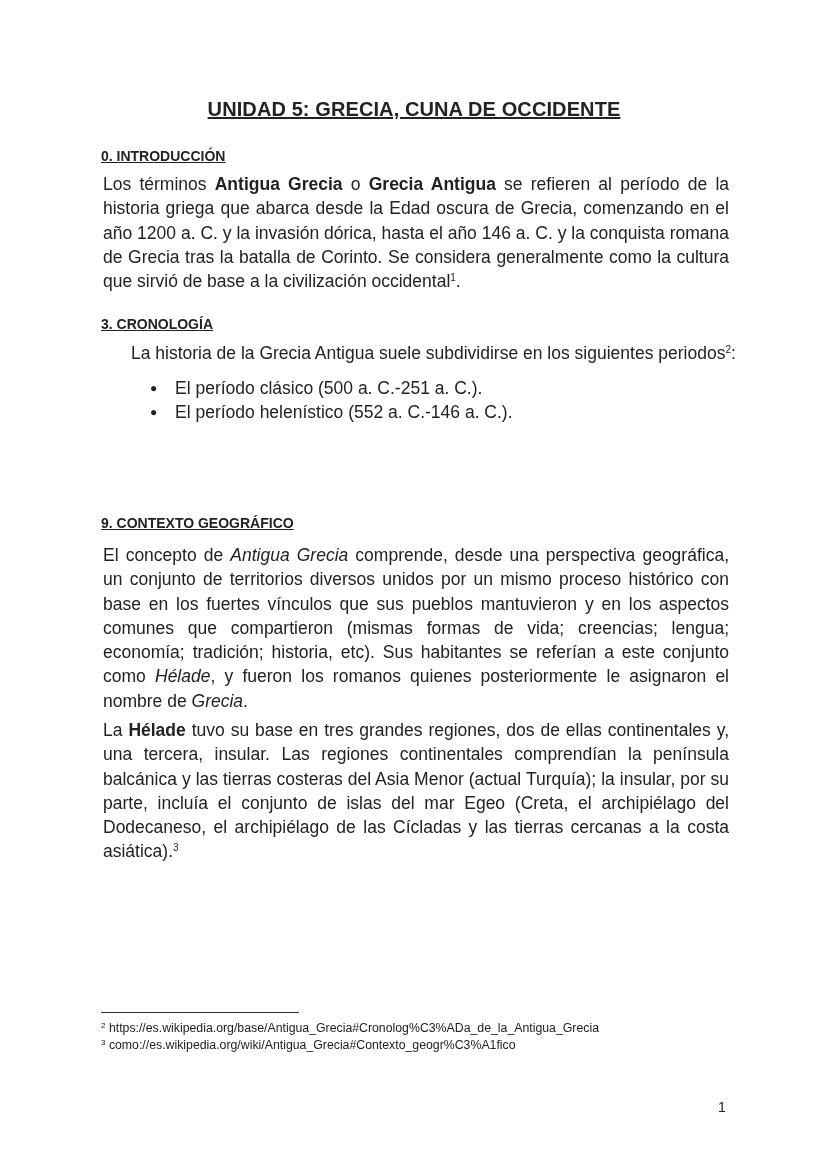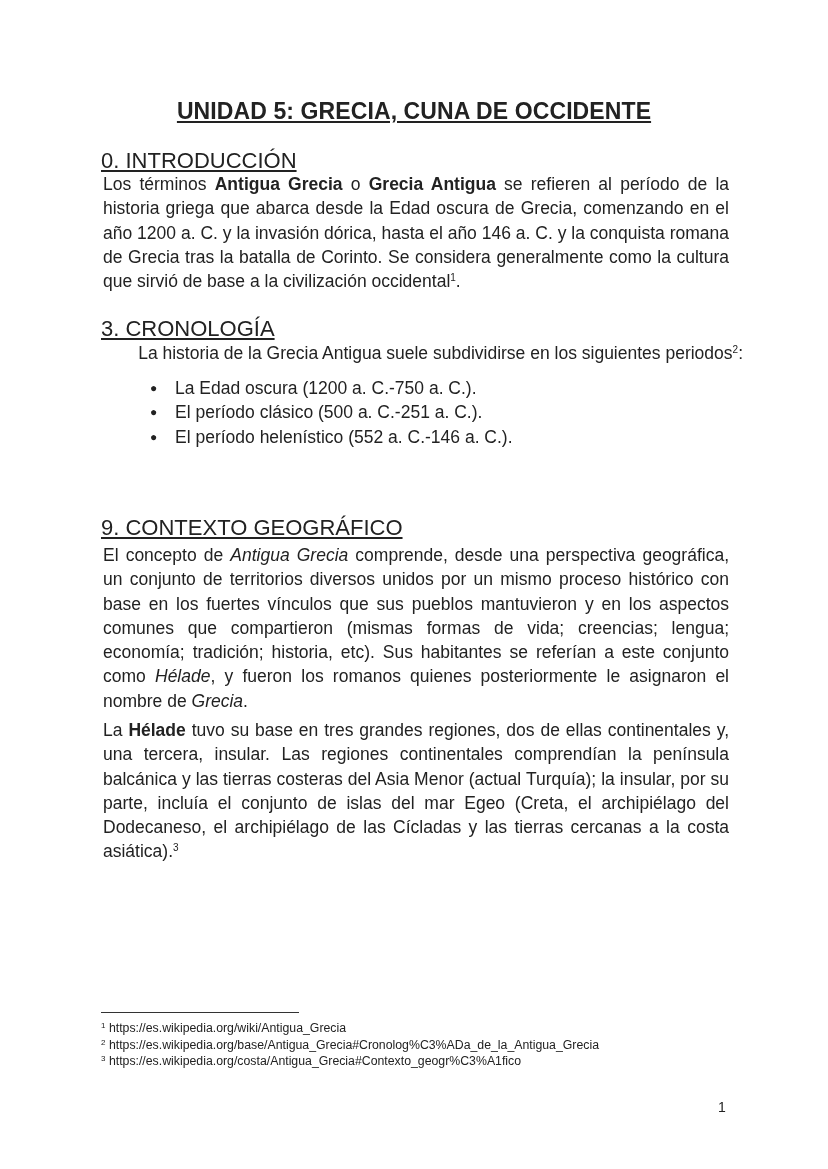--- a/index.html
+++ b/index.html
@@ -1,24 +1,24 @@
 <!DOCTYPE html>
 <html><head>
   <meta charset="utf-8">
   <style>
     html, body { margin: 0; padding: 0; background: #ffffff; }
     body { width: 828px; height: 1169px; position: relative; overflow: hidden;
            font-family: "Liberation Sans", "DejaVu Sans", sans-serif; color: #222222; }
     .page { position: absolute; left: 0; top: 0; width: 828px; height: 1169px; }
     .title { position: absolute; top: 98px; left: 0; width: 828px; text-align: center;
-             font-weight: bold; font-size: 23px; text-decoration: underline; letter-spacing: 0.1px; }
-    .h { position: absolute; left: 101px; font-weight: normal; font-size: 22px; text-decoration: underline; }
+             font-weight: bold; font-size: 20px; text-decoration: underline; letter-spacing: 0.1px; }
+    .h { position: absolute; left: 101px; font-weight: bold; font-size: 14px; text-decoration: underline; }
     .p { position: absolute; left: 103px; width: 626px; font-size: 17.5px; line-height: 24.3px;
          text-align: justify; }
-    .p.left { text-align: right; }
+    .p.left { text-align: left; margin-left: 28px; }
     sup { font-size: 10px; line-height: 0; vertical-align: 6px; }
     ul.bul { position: absolute; left: 101px; top: 376px; margin: 0; padding: 0; list-style: none;
              font-size: 17.5px; line-height: 24.3px; }
     ul.bul li { position: relative; padding-left: 74px; }
     ul.bul li::before { content: "\25CF"; position: absolute; left: 49px; top: 0; font-size: 12px; }
     .fn-rule { position: absolute; left: 101px; top: 1012px; width: 198px; height: 1px; background: #333; }
     .fns { position: absolute; left: 101px; top: 1020px; font-size: 12.3px; line-height: 16.5px; }
     .fns sup { font-size: 8px; vertical-align: 4px; }
     .pagenum { position: absolute; left: 718px; top: 1099px; font-size: 14px; }
     b { font-weight: bold; }
@@ -30,30 +30,28 @@
 <div class="page">
 
   <div class="title">UNIDAD 5: GRECIA, CUNA DE OCCIDENTE</div>
 
   <div class="h" style="top:148px;">0. INTRODUCCIÓN</div>
   <div class="p" style="top:172px;"><span>Los términos </span><b>Antigua Grecia</b><span> o </span><b>Grecia Antigua</b><span> se refieren al período de la historia griega que abarca desde la Edad oscura de Grecia, comenzando en el año 1200 a. C. y la invasión dórica, hasta el año 146 a. C. y la conquista romana de Grecia tras la batalla de Corinto. Se considera generalmente como la cultura que sirvió de base a la civilización occidental</span><sup>1</sup><span>.</span></div>
 
   <div class="h" style="top:316px;">3. CRONOLOGÍA</div>
   <div class="p left" style="top:341px; width:640px;"><span>La historia de la Grecia Antigua suele subdividirse en los siguientes periodos</span><sup>2</sup><span>:</span></div>
   <ul class="bul">
-    <li>La Edad oscura (1200 a. C.-750 a. C.).</li>
     <li>El período clásico (500 a. C.-251 a. C.).</li>
     <li>El período helenístico (552 a. C.-146 a. C.).</li>
   </ul>
 
   <div class="h" style="top:515px;">9. CONTEXTO GEOGRÁFICO</div>
   <div class="p" style="top:543px;"><span>El concepto de </span><i>Antigua Grecia</i><span> comprende, desde una perspectiva geográfica, un conjunto de territorios diversos unidos por un mismo proceso histórico con base en los fuertes vínculos que sus pueblos mantuvieron y en los aspectos comunes que compartieron (mismas formas de vida; creencias; lengua; economía;  tradición; historia, etc). Sus habitantes se referían a este conjunto como </span><i>Hélade</i><span>, y fueron los romanos quienes posteriormente le asignaron el nombre de </span><i>Grecia</i><span>.</span></div>
   <div class="p" style="top:718px;"><span>La </span><b>Hélade</b><span> tuvo su base en tres grandes regiones, dos de ellas continentales y, una tercera, insular. Las regiones continentales comprendían la península balcánica y las tierras costeras del Asia Menor (actual Turquía); la insular, por su parte, incluía el conjunto de islas del mar Egeo (Creta, el archipiélago del Dodecaneso, el archipiélago de las Cícladas y las tierras cercanas a la costa asiática).</span><sup>3</sup></div>
 
   <div class="fn-rule"></div>
   <div class="fns">
-    <div><sup>1</sup> <span>https://es.wikipedia.org/wiki/Antigua_Grecia</span></div>
     <div><sup>2</sup> <span>https://es.wikipedia.org/base/Antigua_Grecia#Cronolog%C3%ADa_de_la_Antigua_Grecia</span></div>
-    <div><sup>3</sup> <span>https://es.wikipedia.org/costa/Antigua_Grecia#Contexto_geogr%C3%A1fico</span></div>
+    <div><sup>3</sup> <span>como://es.wikipedia.org/wiki/Antigua_Grecia#Contexto_geogr%C3%A1fico</span></div>
   </div>
 
   <div class="pagenum">1</div>
 </div>
 
 </body></html>

